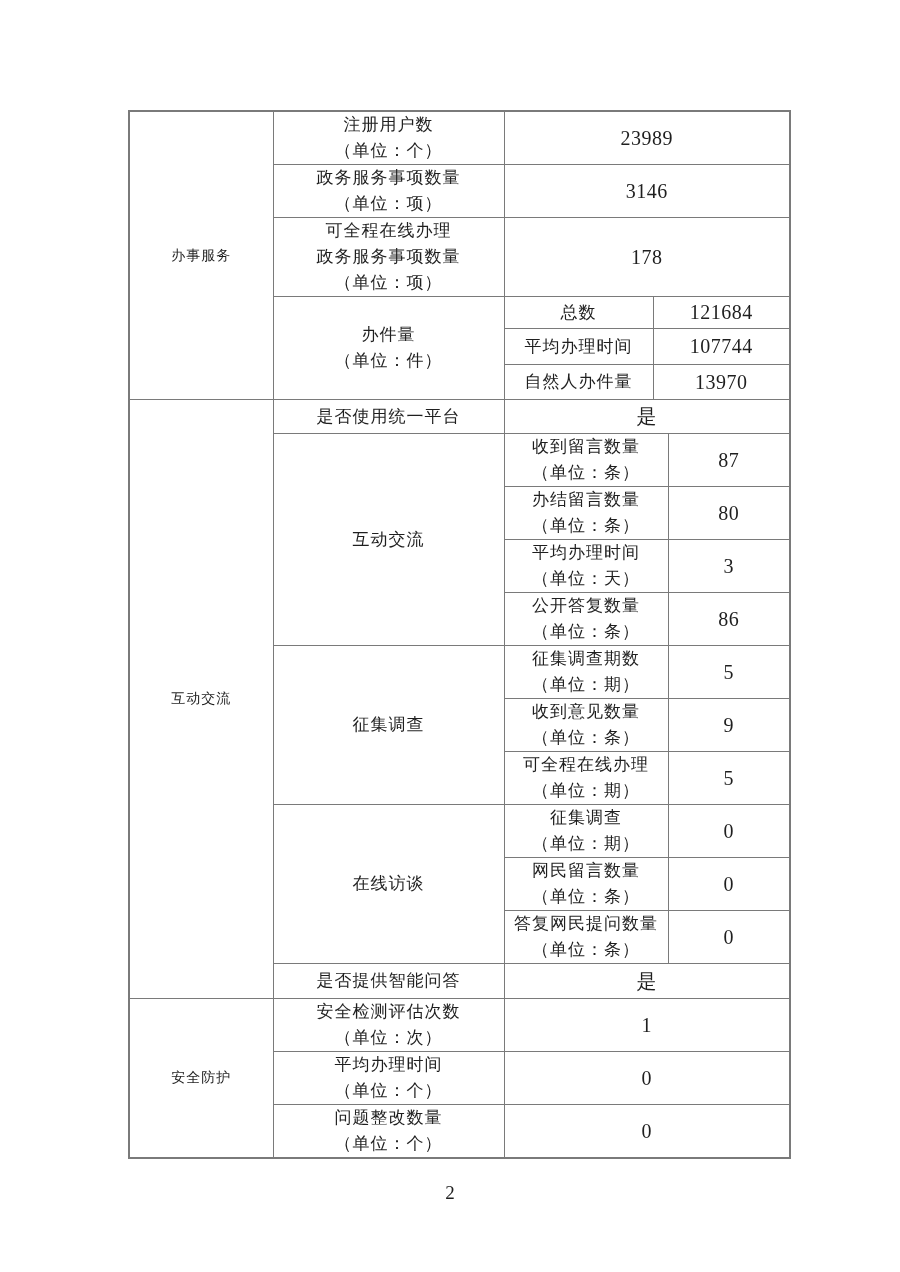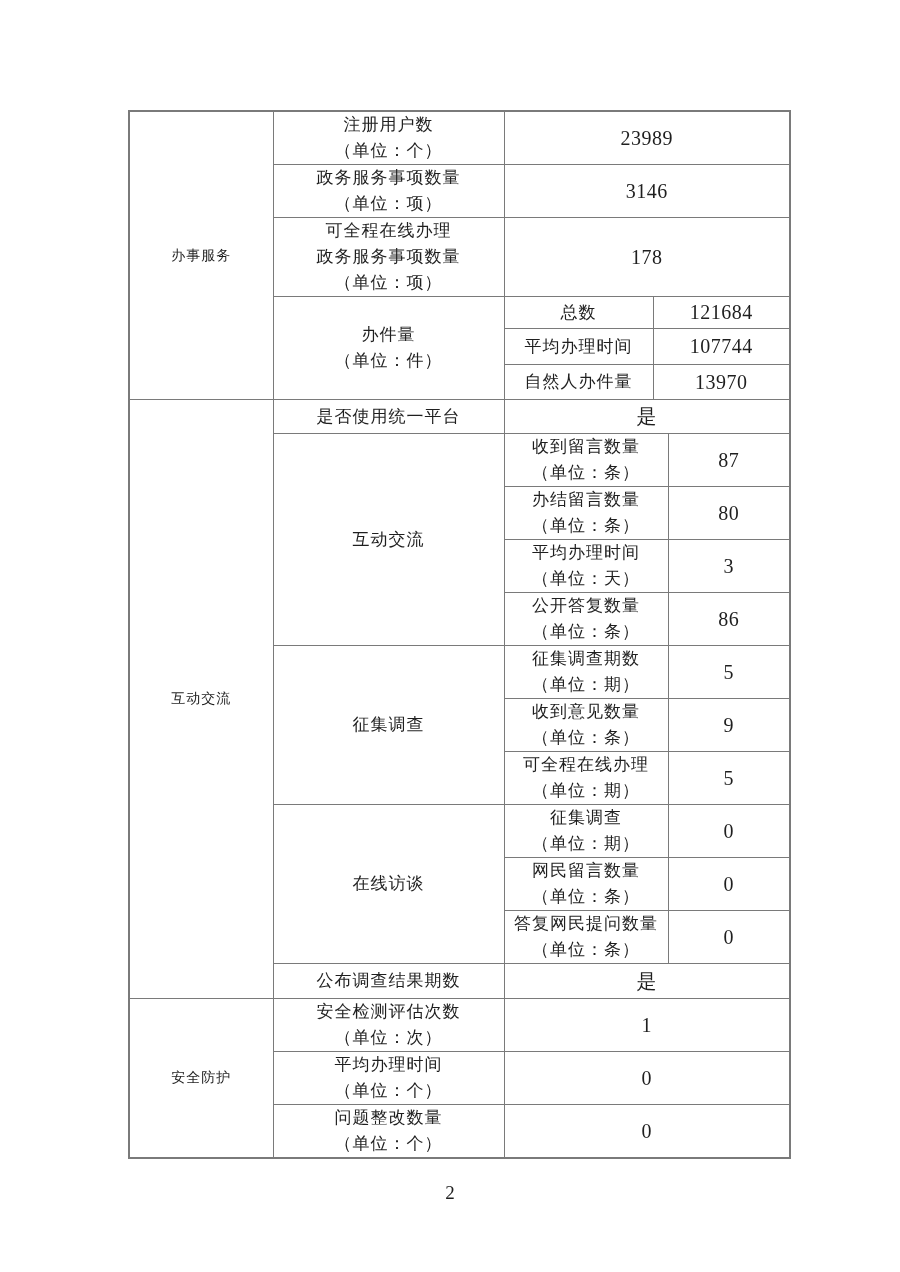--- a/index.html
+++ b/index.html
@@ -182,21 +182,21 @@
         <td class="value">0</td>
       </tr>
       <tr style="height:52px">
         <td class="sublabel" colspan="2">
           <div>答复网民提问数量</div>
           <div>（单位：条）</div>
         </td>
         <td class="value">0</td>
       </tr>
       <tr style="height:35px">
-        <td class="label">公布调查结果期数</td>
+        <td class="label">是否提供智能问答</td>
         <td class="value" colspan="3">是</td>
       </tr>
 
       <tr style="height:53px">
         <td class="section" rowspan="3">安全防护</td>
         <td class="label">
           <div>安全检测评估次数</div>
           <div>（单位：次）</div>
         </td>
         <td class="value" colspan="3">1</td>

